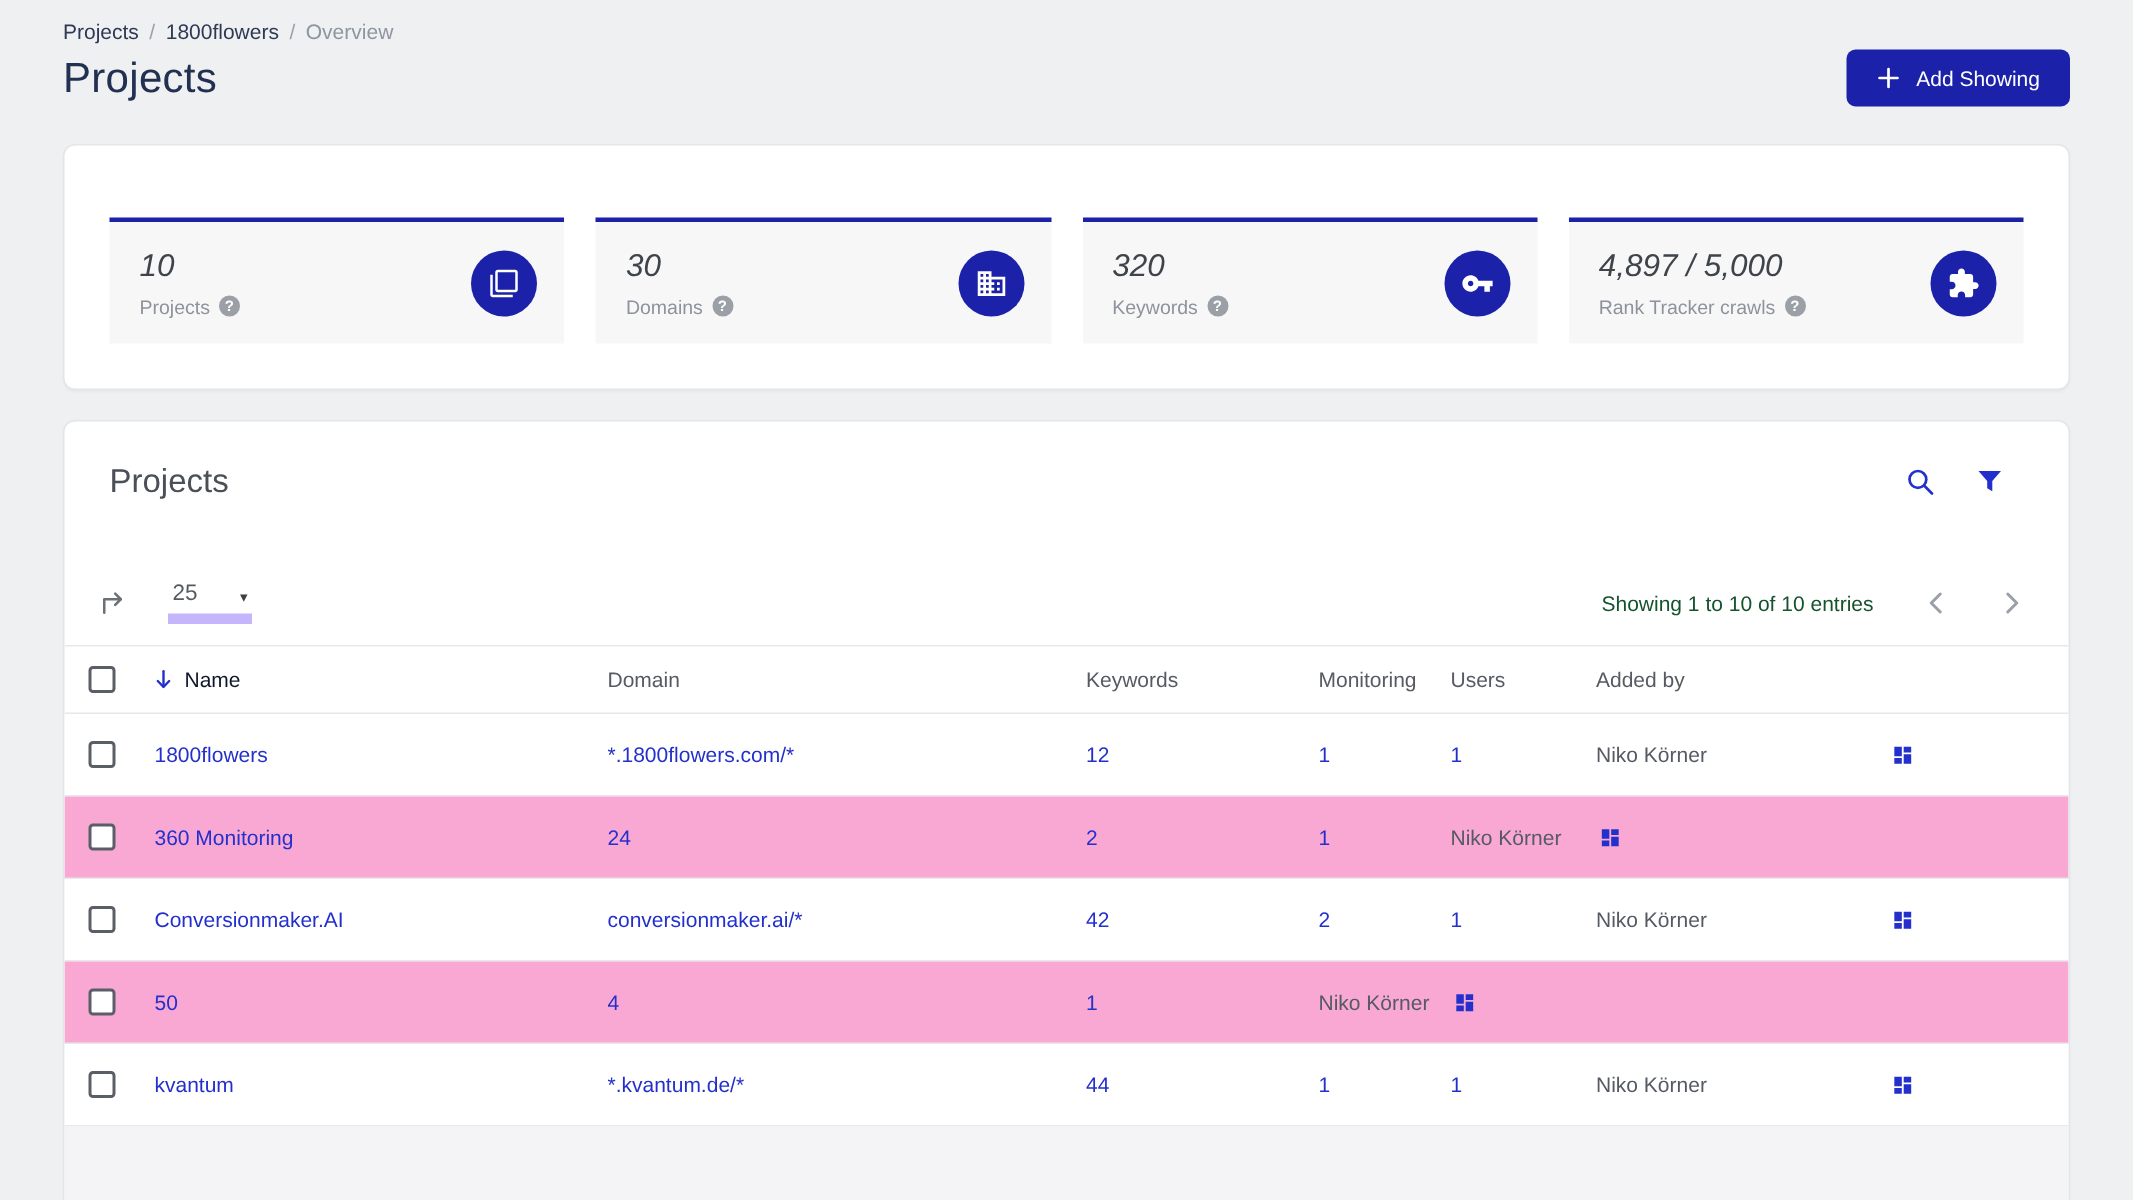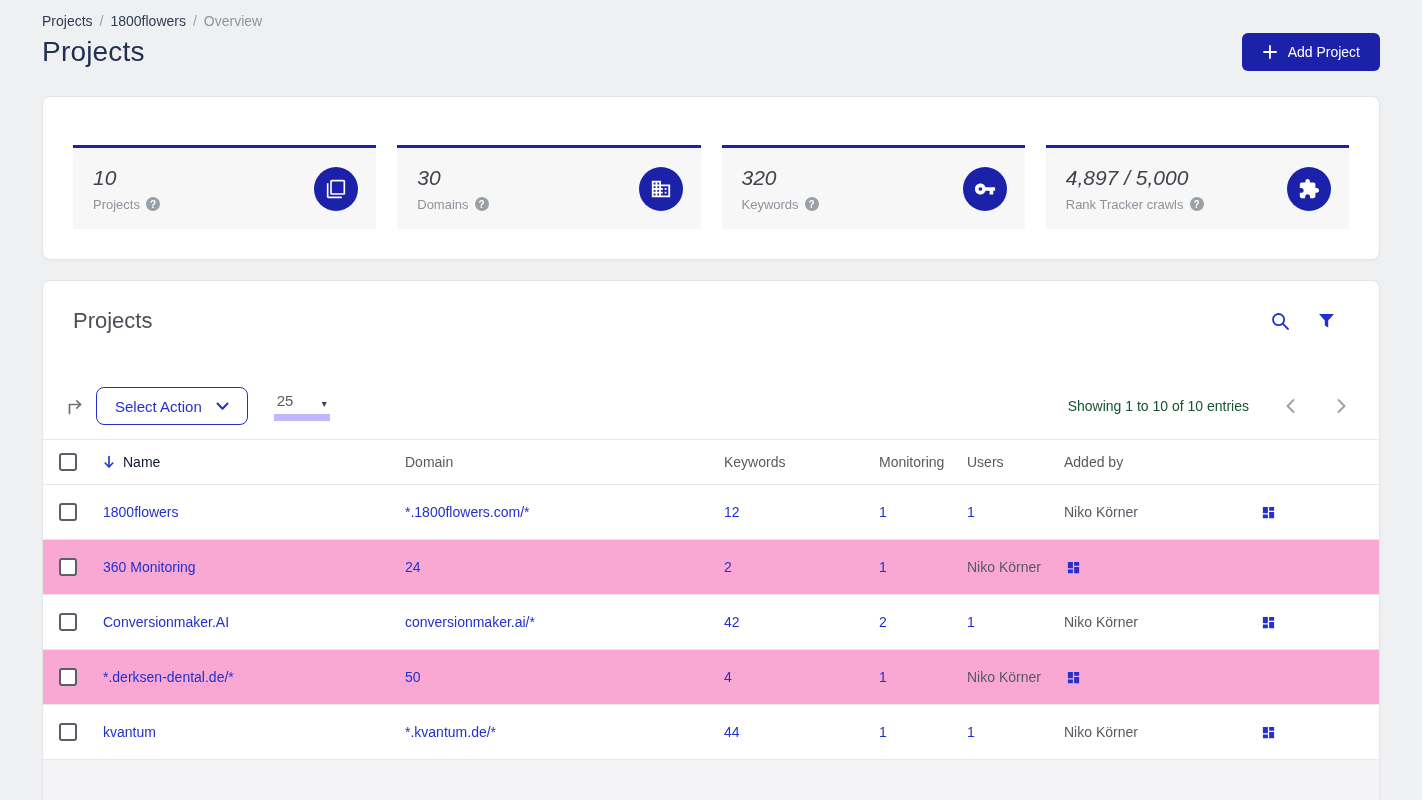--- a/index.html
+++ b/index.html
@@ -94,21 +94,21 @@
   </div>
 
   <div class="title-row">
     <h1 class="page-title">Projects</h1>
     <button class="btn-primary">
       <span style="display:flex;">
         <svg width="16" height="16" viewBox="0 0 16 16">
             <path d="M8 2v12M2 8h12" stroke="#ffffff" stroke-width="1.8" stroke-linecap="round"></path>
           </svg>
       </span>
-      <span>Add Project</span>
+      <span>Add Showing</span>
     </button>
   </div>
 
   <div class="card card-stats">
     <div class="tiles">
 
       <div class="tile">
         <div>
           <div class="tile-value">10</div>
           <div class="tile-label">
@@ -189,28 +189,20 @@
         </button>
       </div>
     </div>
 
     <div class="toolbar">
       <button class="export-btn">
         <svg width="21" height="21" viewBox="0 0 21 21" fill="none" stroke="#6c7178" stroke-width="1.7" stroke-linecap="round" stroke-linejoin="round">
             <polyline points="4.5,17.5 4.5,8.5 15.5,8.5"></polyline>
             <polyline points="11.8,4.8 15.5,8.5 11.8,12.2"></polyline>
           </svg>
-      </button>
-      <button class="select-action">
-        <span>Select Action</span>
-        <span style="display:flex;">
-          <svg width="13" height="9" viewBox="0 0 13 9" fill="none">
-              <polyline points="1.5,1.5 6.5,6.8 11.5,1.5" stroke="#2330cb" stroke-width="2" stroke-linecap="round" stroke-linejoin="round"></polyline>
-            </svg>
-        </span>
       </button>
       <div class="page-size">
         <span>25</span>
         <span class="caret">▾</span>
       </div>
       <div class="toolbar-right">
         <span>Showing 1 to 10 of 10 entries</span>
         <div class="pager">
           <button class="icon-btn">
             <svg width="11" height="16" viewBox="0 0 11 16" fill="none">
@@ -290,21 +282,20 @@
         <button class="icon-btn">
           <svg width="15" height="15" viewBox="0 0 24 24" fill="#2330cb">
               <path d="M3 13h8V3H3v10zm0 8h8v-6H3v6zm10 0h8V11h-8v10zm0-18v6h8V3h-8z"></path>
             </svg>
         </button>
       </span>
     </div>
 
     <div class="grid-row trow alt">
       <span class="checkbox"></span>
-      <a class="cell-link">*.derksen-dental.de/*</a>
       <a class="cell-link">50</a>
       <a class="cell-link">4</a>
       <a class="cell-link">1</a>
       <span class="cell-plain">Niko Körner</span>
       <span class="action-cell">
         <button class="icon-btn">
           <svg width="15" height="15" viewBox="0 0 24 24" fill="#2330cb">
               <path d="M3 13h8V3H3v10zm0 8h8v-6H3v6zm10 0h8V11h-8v10zm0-18v6h8V3h-8z"></path>
             </svg>
         </button>

